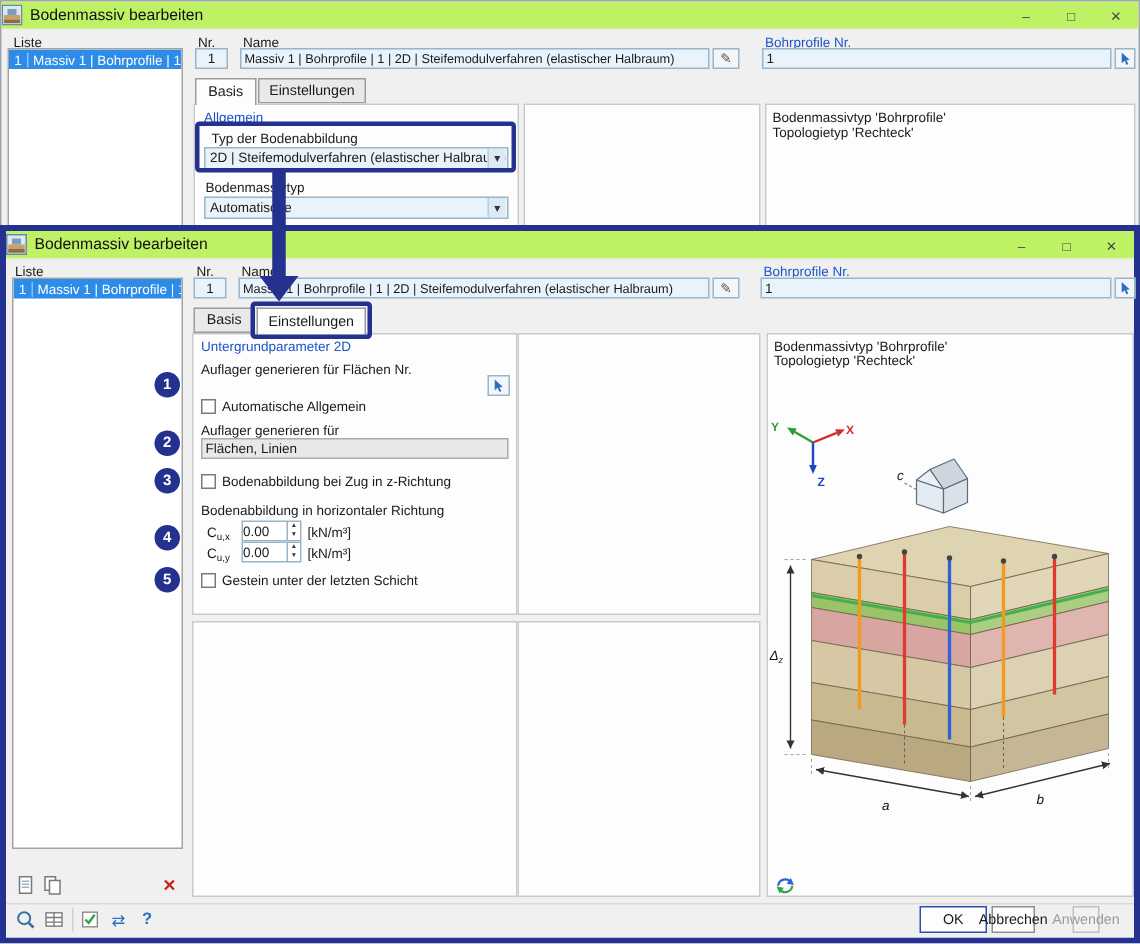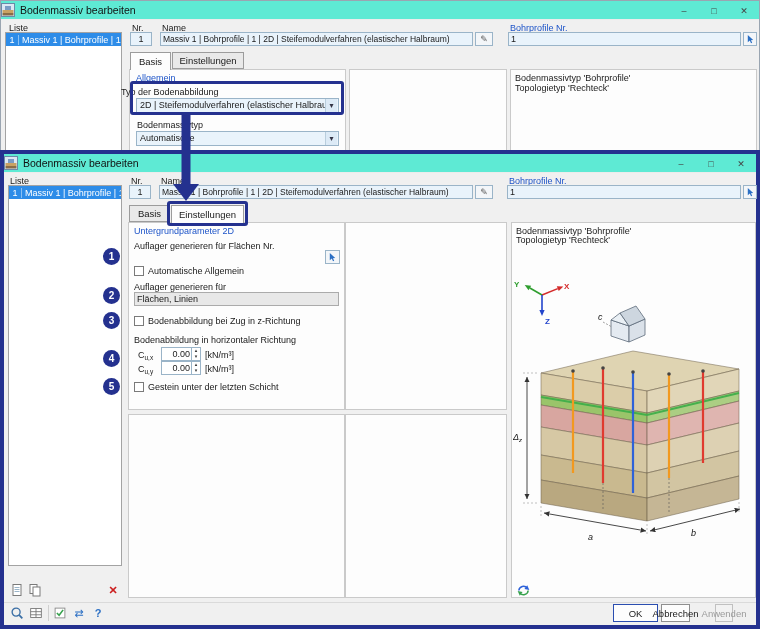--- a/index.html
+++ b/index.html
@@ -1,21 +1,21 @@
 <!DOCTYPE html>
 <html><head>
 <meta charset="utf-8">
 <style>
   * { box-sizing: border-box; margin: 0; padding: 0; }
   body { margin:0; font-family:"Liberation Sans", sans-serif; }
   #stage { position:relative; width:760px; height:629px; background:#e8e8e8; overflow:hidden;
            font-size:9px; color:#1a1a1a; cursor:default; }
   .abs { position:absolute; }
   .dlg { position:absolute; background:#f0f0f0; }
-  .titlebar { position:absolute; left:0; top:0; right:0; height:19px; background:#5eead4;
+  .titlebar { position:absolute; left:0; top:0; right:0; height:19px; background:#bef264;
               border-bottom:1px solid #ececec; display:flex; align-items:center; }
   .titlebar .title { font-size:10.5px; margin-left:5px; color:#111; }
   .winbtns { position:absolute; right:0; top:0; height:19px; display:flex; }
   .winbtn { width:30px; height:19px; display:flex; align-items:center; justify-content:center;
             font-size:9px; color:#444; }
   .lbl { position:absolute; white-space:nowrap; }
   .blue { color:#1d54c8; }
   .listbox { position:absolute; background:#fff; border:1px solid #a3a3a3; overflow:hidden; }
   .listrow { height:13px; display:flex; align-items:center; background:#2d8ce8; color:#fff; }
   .listrow .rn { flex:0 0 13px; text-align:center; border-right:1px solid rgba(255,255,255,.45); }
@@ -31,21 +31,21 @@
            align-items:center; justify-content:center; }
   .tab { position:absolute; top:51px; height:17px; border:1px solid #9c9c9c; background:#e9e9e9;
          display:flex; align-items:center; justify-content:center; font-size:9.5px; }
   .tab.active { background:#fdfdfd; height:18px; border-bottom:none; z-index:3; }
   .panel { position:absolute; background:#fdfdfd; border:1px solid #cacaca; }
   .badge { position:absolute; width:17px; height:17px; border-radius:9px; background:#24318f;
            color:#fff; font-weight:bold; font-size:10px; display:flex; align-items:center;
            justify-content:center; z-index:20; }
   .cb { position:absolute; width:10px; height:10px; background:#fff; border:1px solid #7a7a7a; }
   .spin { position:absolute; width:40px; height:14px; background:#fff; border:1px solid #9ab4c8; }
-  .spin .val { position:absolute; left:0; right:10px; top:0; bottom:0; text-align:right; line-height:12px; }
+  .spin .val { position:absolute; left:0; right:10px; top:0; bottom:0; text-align:left; line-height:12px; }
   .spin .ud { position:absolute; right:0; top:0; width:9px; height:12px; border-left:1px solid #9ab4c8;
               display:flex; flex-direction:column; }
   .spin .ud div { flex:1; font-size:5px; line-height:5px; text-align:center; color:#333; }
   .sub { font-size:6.5px; vertical-align:-2px; }
   .anno { position:absolute; border:3px solid #24318f; border-radius:3px; z-index:30; pointer-events:none; }
   .btn { position:absolute; height:18px; background:#fdfdfd; border:1px solid #8f8f8f; font-size:9.5px;
          display:flex; align-items:center; justify-content:center; }
   .btn.primary { border:1.5px solid #2a4db0; }
   .btn.disabled { color:#9b9b9b; background:#f2f2f2; border-color:#c0c0c0; }
   .iconbtn { position:absolute; width:18px; height:18px; display:flex; align-items:center;
@@ -107,21 +107,21 @@
     </div>
     <div class="tab" style="left:171px;width:72px">
       <span>Einstellungen</span>
     </div>
 
     <div class="panel" style="left:128px;top:68px;width:217px;height:90px"></div>
     <div class="panel" style="left:348px;top:68px;width:158px;height:90px"></div>
     <div class="panel" style="left:509px;top:68px;width:247px;height:90px"></div>
 
     <span class="lbl blue" style="left:135px;top:72px">Allgemein</span>
-    <span class="lbl" style="left:120px;top:86px">Typ der Bodenabbildung</span>
+    <span class="lbl" style="left:140px;top:86px">Typ der Bodenabbildung</span>
     <div class="combo" style="left:135px;top:97px;width:203px">
       <span>2D | Steifemodulverfahren (elastischer Halbraum)</span>
       <span class="arr">▾</span>
     </div>
     <span class="lbl" style="left:136px;top:119px">Bodenmassivtyp</span>
     <div class="combo" style="left:135px;top:130px;width:203px">
       <span>Automatische</span>
       <span class="arr">▾</span>
     </div>
     <span class="lbl" style="left:514px;top:72px">Bodenmassivtyp 'Bohrprofile'</span>

